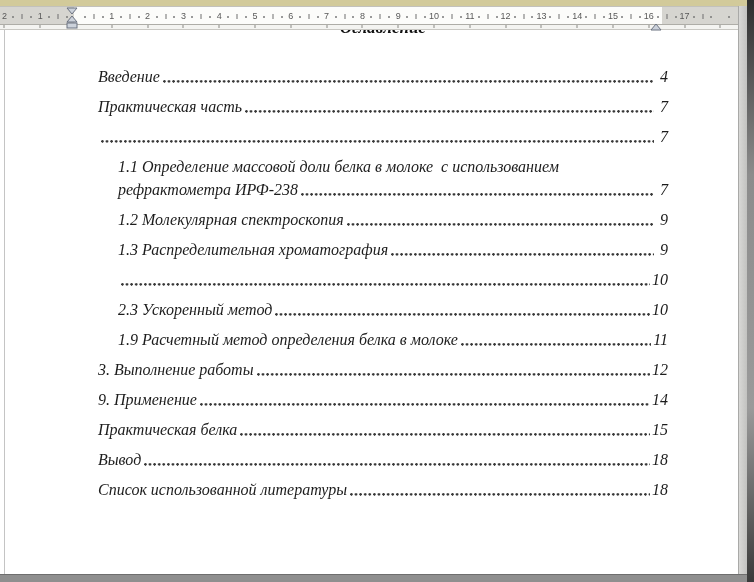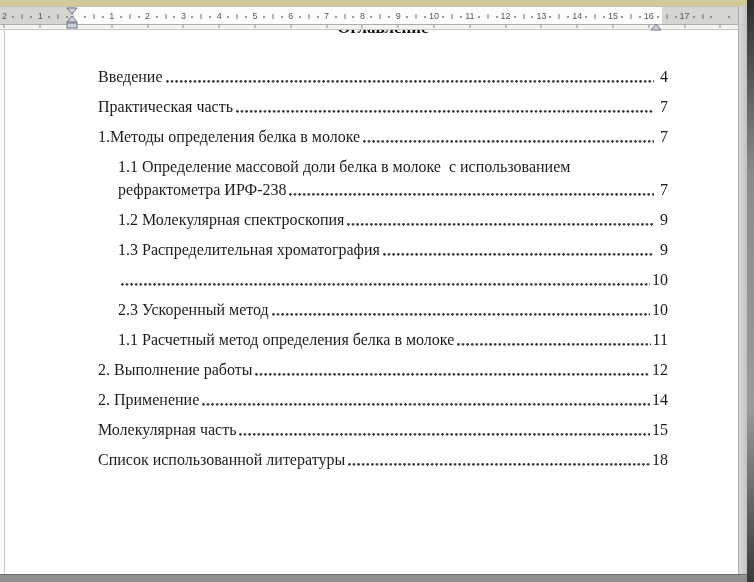--- a/index.html
+++ b/index.html
@@ -68,21 +68,21 @@
       <path d="M6 9 l5 6 h-10 z" fill="#ccd2db" stroke="#6b7280" stroke-width="1"></path>
       <rect x="1" y="16" width="10" height="5" fill="#ccd2db" stroke="#6b7280" stroke-width="1"></rect>
     </svg>
   </div>
   <div class="indent-marker-right">
     <svg width="12" height="8" xmlns="http://www.w3.org/2000/svg">
       <path d="M1 7 L6 1 L11 7 z" fill="#ccd2db" stroke="#6b7280" stroke-width="1"></path>
     </svg>
   </div>
 
-  <div class="page" style="background: rgb(255, 255, 255);">
+  <div class="page" style="background: rgb(255, 255, 255); font-style: italic;">
     <div class="page-edge"></div>
     <div class="content">
       <div class="doc-title-clip">
         <span>Оглавление</span>
       </div>
       <div class="toc-list">
           <div class="toc-entry">
             <div class="toc-line">
               <span class="toc-label">Введение</span>
               <span class="leader"></span>
@@ -91,21 +91,20 @@
           </div>
           <div class="toc-entry">
             <div class="toc-line">
               <span class="toc-label">Практическая часть</span>
               <span class="leader"></span>
               <span class="toc-page">7</span>
             </div>
           </div>
           <div class="toc-entry">
             <div class="toc-line">
-              <span class="toc-label">1.Методы определения белка в молоке</span>
               <span class="leader"></span>
               <span class="toc-page">7</span>
             </div>
           </div>
           <div class="toc-entry lvl1">
             <div class="toc-line">
               <span class="toc-label">1.1 Определение массовой доли белка в молоке  с использованием</span>
             </div>
             <div class="toc-line">
               <span class="toc-label">рефрактометра ИРФ-238</span>
@@ -135,44 +134,51 @@
           </div>
           <div class="toc-entry lvl1">
             <div class="toc-line">
               <span class="toc-label">2.3 Ускоренный метод</span>
               <span class="leader"></span>
               <span class="toc-page">10</span>
             </div>
           </div>
           <div class="toc-entry lvl1">
             <div class="toc-line">
-              <span class="toc-label">1.1 Расчетный метод определения белка в молоке</span>
+              <span class="toc-label">1.9 Расчетный метод определения белка в молоке</span>
               <span class="leader"></span>
               <span class="toc-page">11</span>
             </div>
           </div>
           <div class="toc-entry">
             <div class="toc-line">
-              <span class="toc-label">2. Выполнение работы</span>
+              <span class="toc-label">3. Выполнение работы</span>
               <span class="leader"></span>
               <span class="toc-page">12</span>
             </div>
           </div>
           <div class="toc-entry">
             <div class="toc-line">
-              <span class="toc-label">2. Применение</span>
+              <span class="toc-label">9. Применение</span>
               <span class="leader"></span>
               <span class="toc-page">14</span>
             </div>
           </div>
           <div class="toc-entry">
             <div class="toc-line">
-              <span class="toc-label">Молекулярная часть</span>
+              <span class="toc-label">Практическая белка</span>
               <span class="leader"></span>
               <span class="toc-page">15</span>
+            </div>
+          </div>
+          <div class="toc-entry">
+            <div class="toc-line">
+              <span class="toc-label">Вывод</span>
+              <span class="leader"></span>
+              <span class="toc-page">18</span>
             </div>
           </div>
           <div class="toc-entry">
             <div class="toc-line">
               <span class="toc-label">Список использованной литературы</span>
               <span class="leader"></span>
               <span class="toc-page">18</span>
             </div>
           </div>
         </div>

